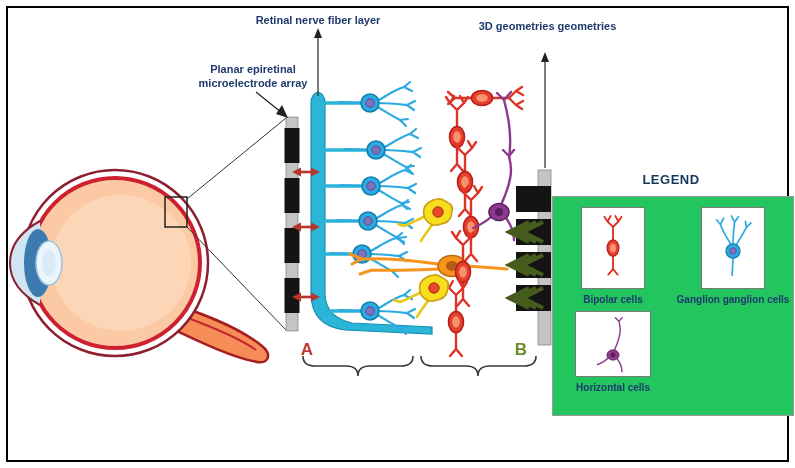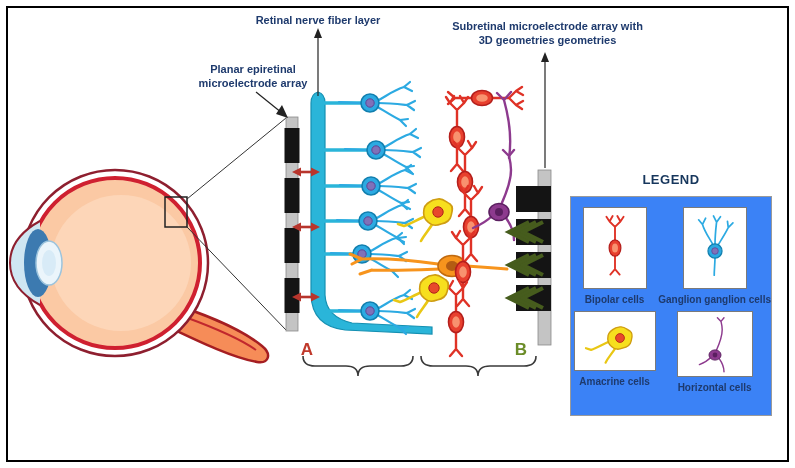--- a/index.html
+++ b/index.html
@@ -11,22 +11,22 @@
   .lbl{position:absolute;color:#1e3a6d;font-weight:bold;font-size:11px;line-height:1.3;
        text-align:center;white-space:nowrap;}
   .lbl .sub{font-weight:bold;}
   .marker{position:absolute;font-weight:bold;font-size:17px;text-align:center;width:22px;}
   .marker-a{color:#c0392b;}
   .marker-b{color:#6b8c28;}
   .layer-lbl{position:absolute;color:#1e3a6d;font-weight:bold;font-size:10.5px;text-align:center;}
   
   .legend-title{position:absolute;left:570px;top:172px;width:202px;text-align:center;
                 color:#16365c;font-weight:bold;font-size:13px;letter-spacing:.5px;}
-  .legend-panel{position:absolute;left:570px;top:196px;width:202px;height:220px;
-                border:1.5px solid #9a9a9a;background:#3b82f6;box-sizing:border-box;}
+  .legend-panel{position:absolute;left:552px;top:196px;width:242px;height:220px;
+                border:1.5px solid #9a9a9a;background:#22c55e;box-sizing:border-box;}
   .legend-grid{display:grid;grid-template-columns:1fr 1fr;row-gap:6px;padding-top:10px;}
   .legend-cell{display:flex;flex-direction:column;align-items:center;}
   .legend-iconbox{border:1px solid #7a7a7a;background:#fff;display:flex;align-items:center;
                   justify-content:center;}
   .legend-label{margin-top:5px;color:#1e3a6d;font-weight:bold;font-size:10px;white-space:nowrap;}
   
   .cy{stroke:#2caae2;stroke-width:2.2;fill:none;stroke-linecap:round;}
   .ax{stroke:#2ab5d9;stroke-width:3.4;stroke-linecap:round;}
   .rd{stroke:#df3226;stroke-width:2.4;fill:none;stroke-linecap:round;}
   .yl{stroke:#e9c714;stroke-width:2.6;fill:none;stroke-linecap:round;}
@@ -186,21 +186,20 @@
   </svg>
 
   <div class="lbl" style="left:238px;top:13px;width:160px">Retinal nerve fiber layer</div>
 
   <div class="lbl" style="left:193px;top:62px;width:120px">
     <div class="sub">Planar epiretinal</div>
     <div class="sub">microelectrode array</div>
   </div>
 
   <div class="lbl" style="left:450px;top:19px;width:195px">
-    <div class="sub">Subretinal microelectrode array with</div>
     <div class="sub">3D geometries geometries</div>
   </div>
 
   <div class="marker marker-a" style="left:296px;top:340px">A</div>
   <div class="marker marker-b" style="left:510px;top:340px">B</div>
 
 
   <div class="legend-title">LEGEND</div>
 
   <div class="legend-panel">
@@ -217,28 +216,20 @@
 
       <div class="legend-cell">
         <div class="legend-iconbox" style="width:62px;height:80px">
           <svg width="54" height="70">
             <use href="#sym-ganglion" transform="translate(27,38) scale(0.78)"></use>
           </svg>
         </div>
         <div class="legend-label">Ganglion ganglion cells</div>
       </div>
 
-      <div class="legend-cell">
-        <div class="legend-iconbox" style="width:80px;height:58px">
-          <svg width="70" height="50">
-            <use href="#sym-amacrine" transform="translate(40,22) scale(0.85)"></use>
-          </svg>
-        </div>
-        <div class="legend-label">Amacrine cells</div>
-      </div>
 
       <div class="legend-cell">
         <div class="legend-iconbox" style="width:74px;height:64px">
           <svg width="60" height="58">
             <use href="#sym-horizontal" transform="translate(30,40) scale(0.6)"></use>
           </svg>
         </div>
         <div class="legend-label">Horizontal cells</div>
       </div>
 

